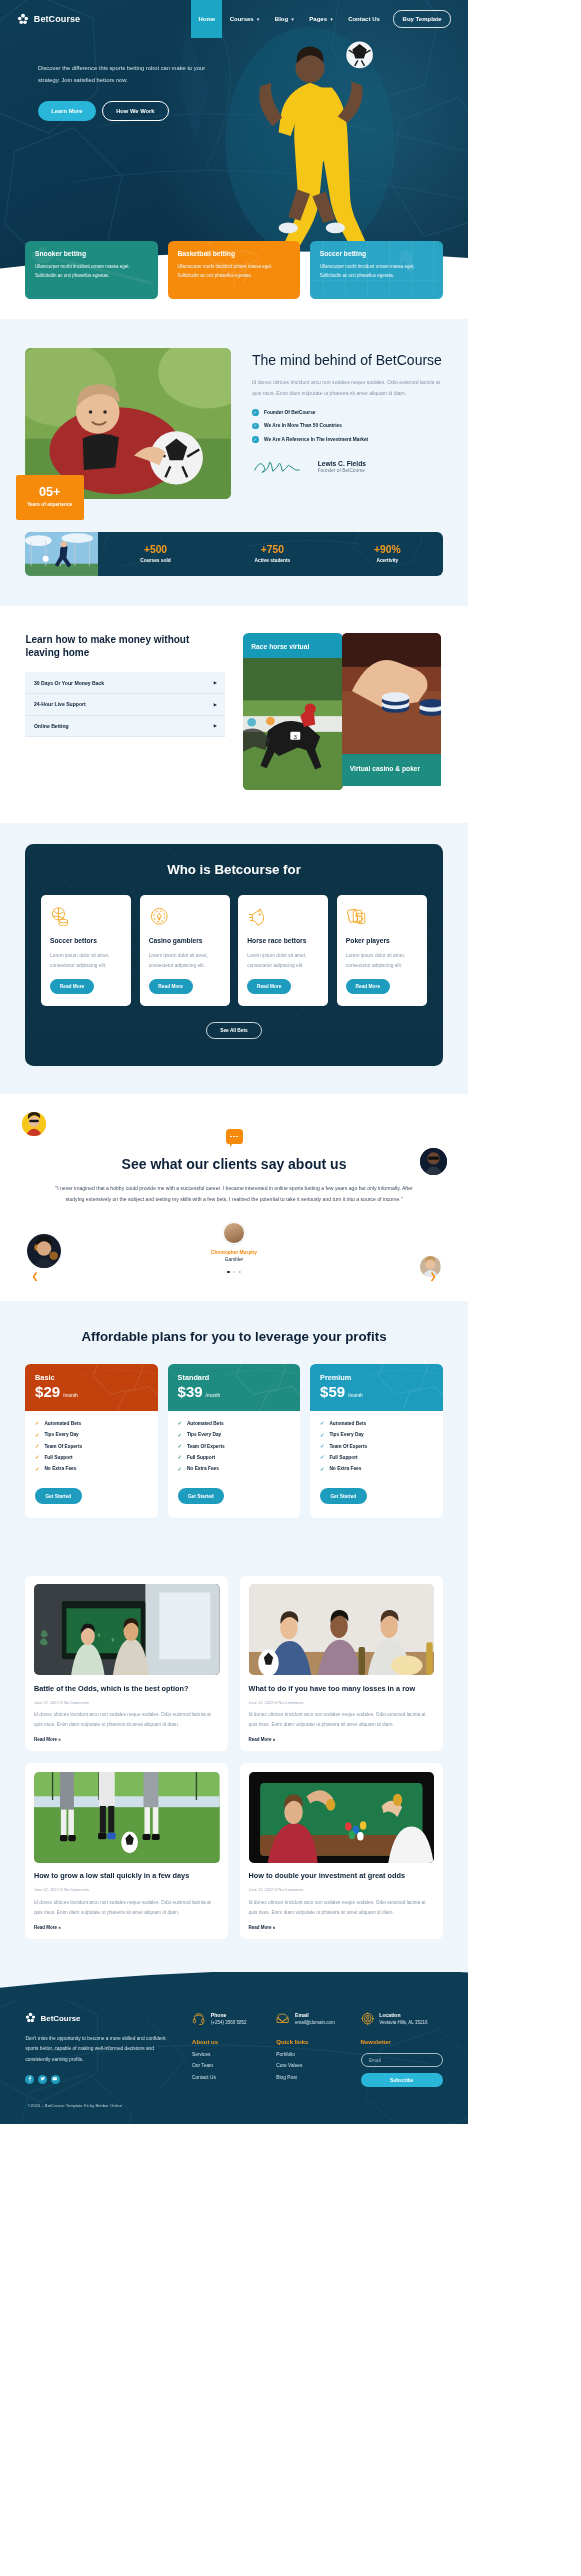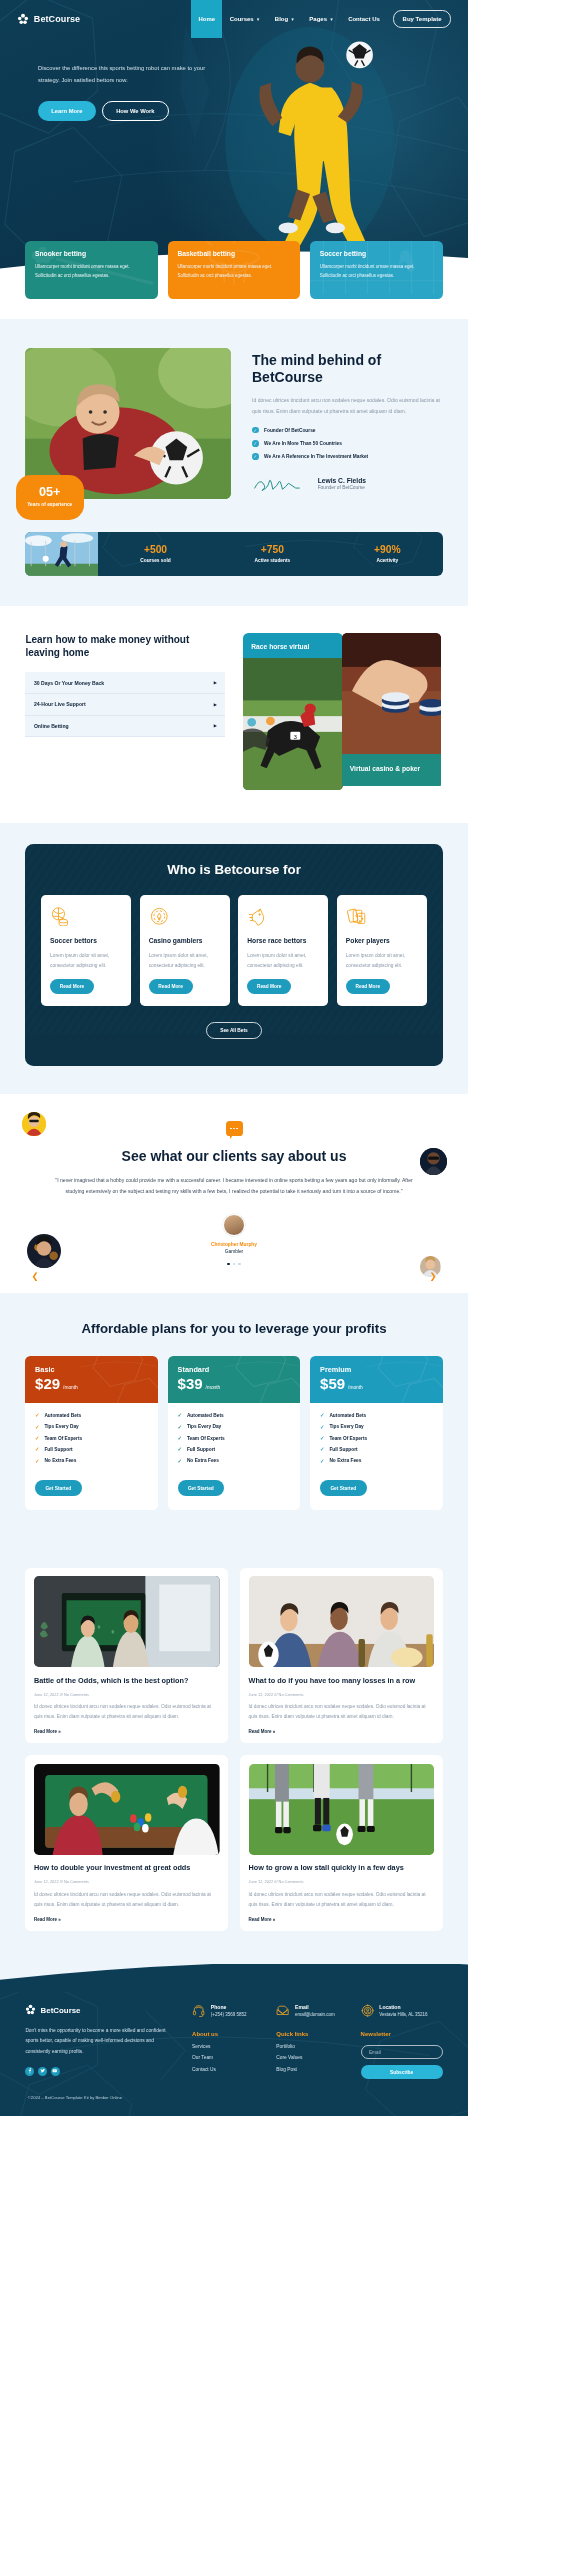--- a/index.html
+++ b/index.html
@@ -92,27 +92,27 @@
     background:#eef5fb; padding:29px 0 33px; margin-top:20.6px; position:relative;
   }
   .mind-inner { display:flex; gap:20.6px; padding:0 25.4px; align-items:flex-start; }
   .mind-photo-wrap { width:206px; position:relative; }
   .mind-photo {
     width:206px; height:151px; border-radius:6px; overflow:hidden; position:relative;
     background:linear-gradient(150deg,#6f9e4a,#8fb85e 45%,#4d7a33);
   }
   .badge-years {
     position:absolute; left:-9.7px; bottom:-20.6px; width:68px; height:45px;
-    background:#f58a0b; border-radius:15px; color:#fff; text-align:center;
+    background:#f58a0b; border-radius:2px; color:#fff; text-align:center;
     display:flex; flex-direction:column; justify-content:center; align-items:center;margin-top:47px;
   }
   .badge-years .num { font-size:12.7px; font-weight:bold; line-height:1; }
   .badge-years .lbl { font-size:4.8px; font-weight:bold; line-height:1.35; margin-top:2.4px; }
   .mind-text { flex:1; padding-top:3.6px; }
-  .mind-text h2 { font-size:14px; line-height:1.25; font-weight:bold; color:#0d2138; }
+  .mind-text h2 { font-size:14px; line-height:1.25; font-weight:normal; color:#0d2138; }
   .mind-text .lead { color:#8a98a8; font-size:5.1px; line-height:2.2; margin-top:7.9px; }
   .checks { margin-top:9.7px; }
   .check-item { display:flex; align-items:center; gap:5.4px; margin-bottom:6.7px; }
   .check-dot {
     width:6.7px; height:6.7px; border-radius:50%; background:#2aa5c6;
     display:flex; align-items:center; justify-content:center;
     color:#fff; font-size:4.2px; flex-shrink:0;
   }
   .check-item span.t { font-size:4.8px; font-weight:bold; color:#0d2138; }
   .sign-row { display:flex; align-items:center; gap:15.7px; margin-top:15.7px; }
@@ -176,21 +176,21 @@
     margin-top:8.5px; background:#1e9cbd; color:#fff; border:none; cursor:pointer;
     font-size:4.8px; font-weight:bold; padding:4.8px 9.7px; border-radius:8.5px;
   }
   .see-all-wrap { display:flex; justify-content:center; margin-top:15.7px; position:relative; }
   .see-all {
     border:0.6px solid rgba(255,255,255,.8); color:#fff; background:transparent;
     font-size:4.8px; font-weight:bold; padding:5.4px 13.3px; border-radius:9px; cursor:pointer;
   }
 
   
-  .testi { background:#fff; padding:27px 0 28px; position:relative; }
+  .testi { background:#fff; padding:35px 0 28px; position:relative; }
   .quote-bubble {
     width:17px; height:14.5px; background:#f58a0b; border-radius:3.6px; margin:0 auto;
     position:relative; display:flex; align-items:center; justify-content:center; gap:1.5px;
   }
   .quote-bubble:after {
     content:""; position:absolute; bottom:-3.6px; left:4.8px;
     border-left:3.6px solid #f58a0b; border-bottom:4.2px solid transparent; border-right:1.8px solid transparent;
   }
   .qd { width:1.8px; height:1.8px; border-radius:50%; background:#fff; }
   .testi h2 { text-align:center; font-size:14px; font-weight:bold; margin-top:12px; color:#0d2138; }
@@ -938,20 +938,58 @@
         </div>
         <h3>What to do if you have too many losses in a row</h3>
         <div class="post-meta">June 12, 2022 /// No Comments</div>
         <p>Id donec ultrices tincidunt arcu non sodales neque sodales. Odio euismod lacinia at quis risus. Enim diam vulputate ut pharetra sit amet aliquam id diam.</p>
         <a>Read More »</a>
       </div>
 
       <div class="post">
         <div class="post-img">
           <svg viewBox="0 0 400 150" width="100%" height="91" preserveAspectRatio="none">
+            <rect width="400" height="150" fill="#7db85a"></rect>
+            <rect y="56" width="400" height="94" fill="#5e9c41"></rect>
+            <rect y="40" width="400" height="18" fill="#cfe0ea"></rect>
+            <g stroke="#2f4b2a" stroke-width="3">
+              <path d="M40 0 V46 M140 0 V46 M250 0 V46 M350 0 V46"></path>
+            </g>
+            <g>
+              <rect x="56" y="0" width="30" height="62" fill="#8a8f95"></rect>
+              <rect x="58" y="62" width="12" height="42" fill="#f0f0f0"></rect>
+              <rect x="74" y="62" width="12" height="42" fill="#f0f0f0"></rect>
+              <rect x="56" y="104" width="16" height="10" rx="3" fill="#111"></rect>
+              <rect x="74" y="104" width="16" height="10" rx="3" fill="#111"></rect>
+
+              <rect x="140" y="0" width="34" height="56" fill="#e8e8e8"></rect>
+              <rect x="142" y="56" width="13" height="44" fill="#1c1c1c"></rect>
+              <rect x="160" y="56" width="13" height="44" fill="#1c1c1c"></rect>
+              <rect x="138" y="100" width="18" height="11" rx="3" fill="#111"></rect>
+              <rect x="158" y="100" width="18" height="11" rx="3" fill="#2a5ac4"></rect>
+
+              <rect x="236" y="0" width="32" height="58" fill="#9aa0a6"></rect>
+              <rect x="238" y="58" width="12" height="44" fill="#f2f2f2"></rect>
+              <rect x="256" y="58" width="12" height="44" fill="#f2f2f2"></rect>
+              <rect x="234" y="102" width="17" height="10" rx="3" fill="#111"></rect>
+              <rect x="254" y="102" width="17" height="10" rx="3" fill="#111"></rect>
+            </g>
+            <circle cx="206" cy="116" r="18" fill="#fff"></circle>
+            <path d="M206 102 l9 7 -3 11 h-12 l-3-11z" fill="#1b1b1b"></path>
+          </svg>
+        </div>
+        <h3>How to grow a low stall quickly in a few days</h3>
+        <div class="post-meta">June 12, 2022 /// No Comments</div>
+        <p>Id donec ultrices tincidunt arcu non sodales neque sodales. Odio euismod lacinia at quis risus. Enim diam vulputate ut pharetra sit amet aliquam id diam.</p>
+        <a>Read More »</a>
+      </div>
+
+      <div class="post">
+        <div class="post-img">
+          <svg viewBox="0 0 400 150" width="100%" height="91" preserveAspectRatio="none">
             <rect width="400" height="150" fill="#0c0c0c"></rect>
             <rect x="24" y="18" width="350" height="120" rx="8" fill="#1f7a4a"></rect>
             <rect x="24" y="104" width="350" height="34" rx="6" fill="#7a4a28"></rect>
             <g>
               <path d="M40 150 q16 -66 58 -66 t50 66z" fill="#b22a3a"></path>
               <circle cx="96" cy="66" r="20" fill="#e0b089"></circle>
               <path d="M76 60 q20 -24 40 -2 q2 -20 -20 -21 q-22 1 -20 23z" fill="#6b4524"></path>
               <path d="M124 40 q34 -22 58 4 l-12 14 q-22 -18 -38 -6z" fill="#e0b089"></path>
               <path d="M286 56 q24 -18 44 2 l-10 16 q-18 -14 -30 -6z" fill="#e8c3a0"></path>
               <path d="M300 150 q14 -60 50 -60 t48 60z" fill="#f4f4f4"></path>
@@ -965,58 +1003,20 @@
               <circle cx="176" cy="54" r="10" fill="#d9a32a"></circle>
               <circle cx="320" cy="46" r="10" fill="#d9a32a"></circle>
             </g>
           </svg>
         </div>
         <h3>How to double your investment at great odds</h3>
         <div class="post-meta">June 12, 2022 /// No Comments</div>
         <p>Id donec ultrices tincidunt arcu non sodales neque sodales. Odio euismod lacinia at quis risus. Enim diam vulputate ut pharetra sit amet aliquam id diam.</p>
         <a>Read More »</a>
       </div>
-
-      <div class="post">
-        <div class="post-img">
-          <svg viewBox="0 0 400 150" width="100%" height="91" preserveAspectRatio="none">
-            <rect width="400" height="150" fill="#7db85a"></rect>
-            <rect y="56" width="400" height="94" fill="#5e9c41"></rect>
-            <rect y="40" width="400" height="18" fill="#cfe0ea"></rect>
-            <g stroke="#2f4b2a" stroke-width="3">
-              <path d="M40 0 V46 M140 0 V46 M250 0 V46 M350 0 V46"></path>
-            </g>
-            <g>
-              <rect x="56" y="0" width="30" height="62" fill="#8a8f95"></rect>
-              <rect x="58" y="62" width="12" height="42" fill="#f0f0f0"></rect>
-              <rect x="74" y="62" width="12" height="42" fill="#f0f0f0"></rect>
-              <rect x="56" y="104" width="16" height="10" rx="3" fill="#111"></rect>
-              <rect x="74" y="104" width="16" height="10" rx="3" fill="#111"></rect>
-
-              <rect x="140" y="0" width="34" height="56" fill="#e8e8e8"></rect>
-              <rect x="142" y="56" width="13" height="44" fill="#1c1c1c"></rect>
-              <rect x="160" y="56" width="13" height="44" fill="#1c1c1c"></rect>
-              <rect x="138" y="100" width="18" height="11" rx="3" fill="#111"></rect>
-              <rect x="158" y="100" width="18" height="11" rx="3" fill="#2a5ac4"></rect>
-
-              <rect x="236" y="0" width="32" height="58" fill="#9aa0a6"></rect>
-              <rect x="238" y="58" width="12" height="44" fill="#f2f2f2"></rect>
-              <rect x="256" y="58" width="12" height="44" fill="#f2f2f2"></rect>
-              <rect x="234" y="102" width="17" height="10" rx="3" fill="#111"></rect>
-              <rect x="254" y="102" width="17" height="10" rx="3" fill="#111"></rect>
-            </g>
-            <circle cx="206" cy="116" r="18" fill="#fff"></circle>
-            <path d="M206 102 l9 7 -3 11 h-12 l-3-11z" fill="#1b1b1b"></path>
-          </svg>
-        </div>
-        <h3>How to grow a low stall quickly in a few days</h3>
-        <div class="post-meta">June 12, 2022 /// No Comments</div>
-        <p>Id donec ultrices tincidunt arcu non sodales neque sodales. Odio euismod lacinia at quis risus. Enim diam vulputate ut pharetra sit amet aliquam id diam.</p>
-        <a>Read More »</a>
-      </div>
     </div>
   </div>
 
   <div class="footer-top-curve">
     <svg viewBox="0 0 960 48" preserveAspectRatio="none" width="581" height="29">
       <path d="M0 48 L0 26 Q480 -26 960 12 L960 48 Z" fill="#0d3d55"></path>
     </svg>
   </div>
 
   <div class="footer">

